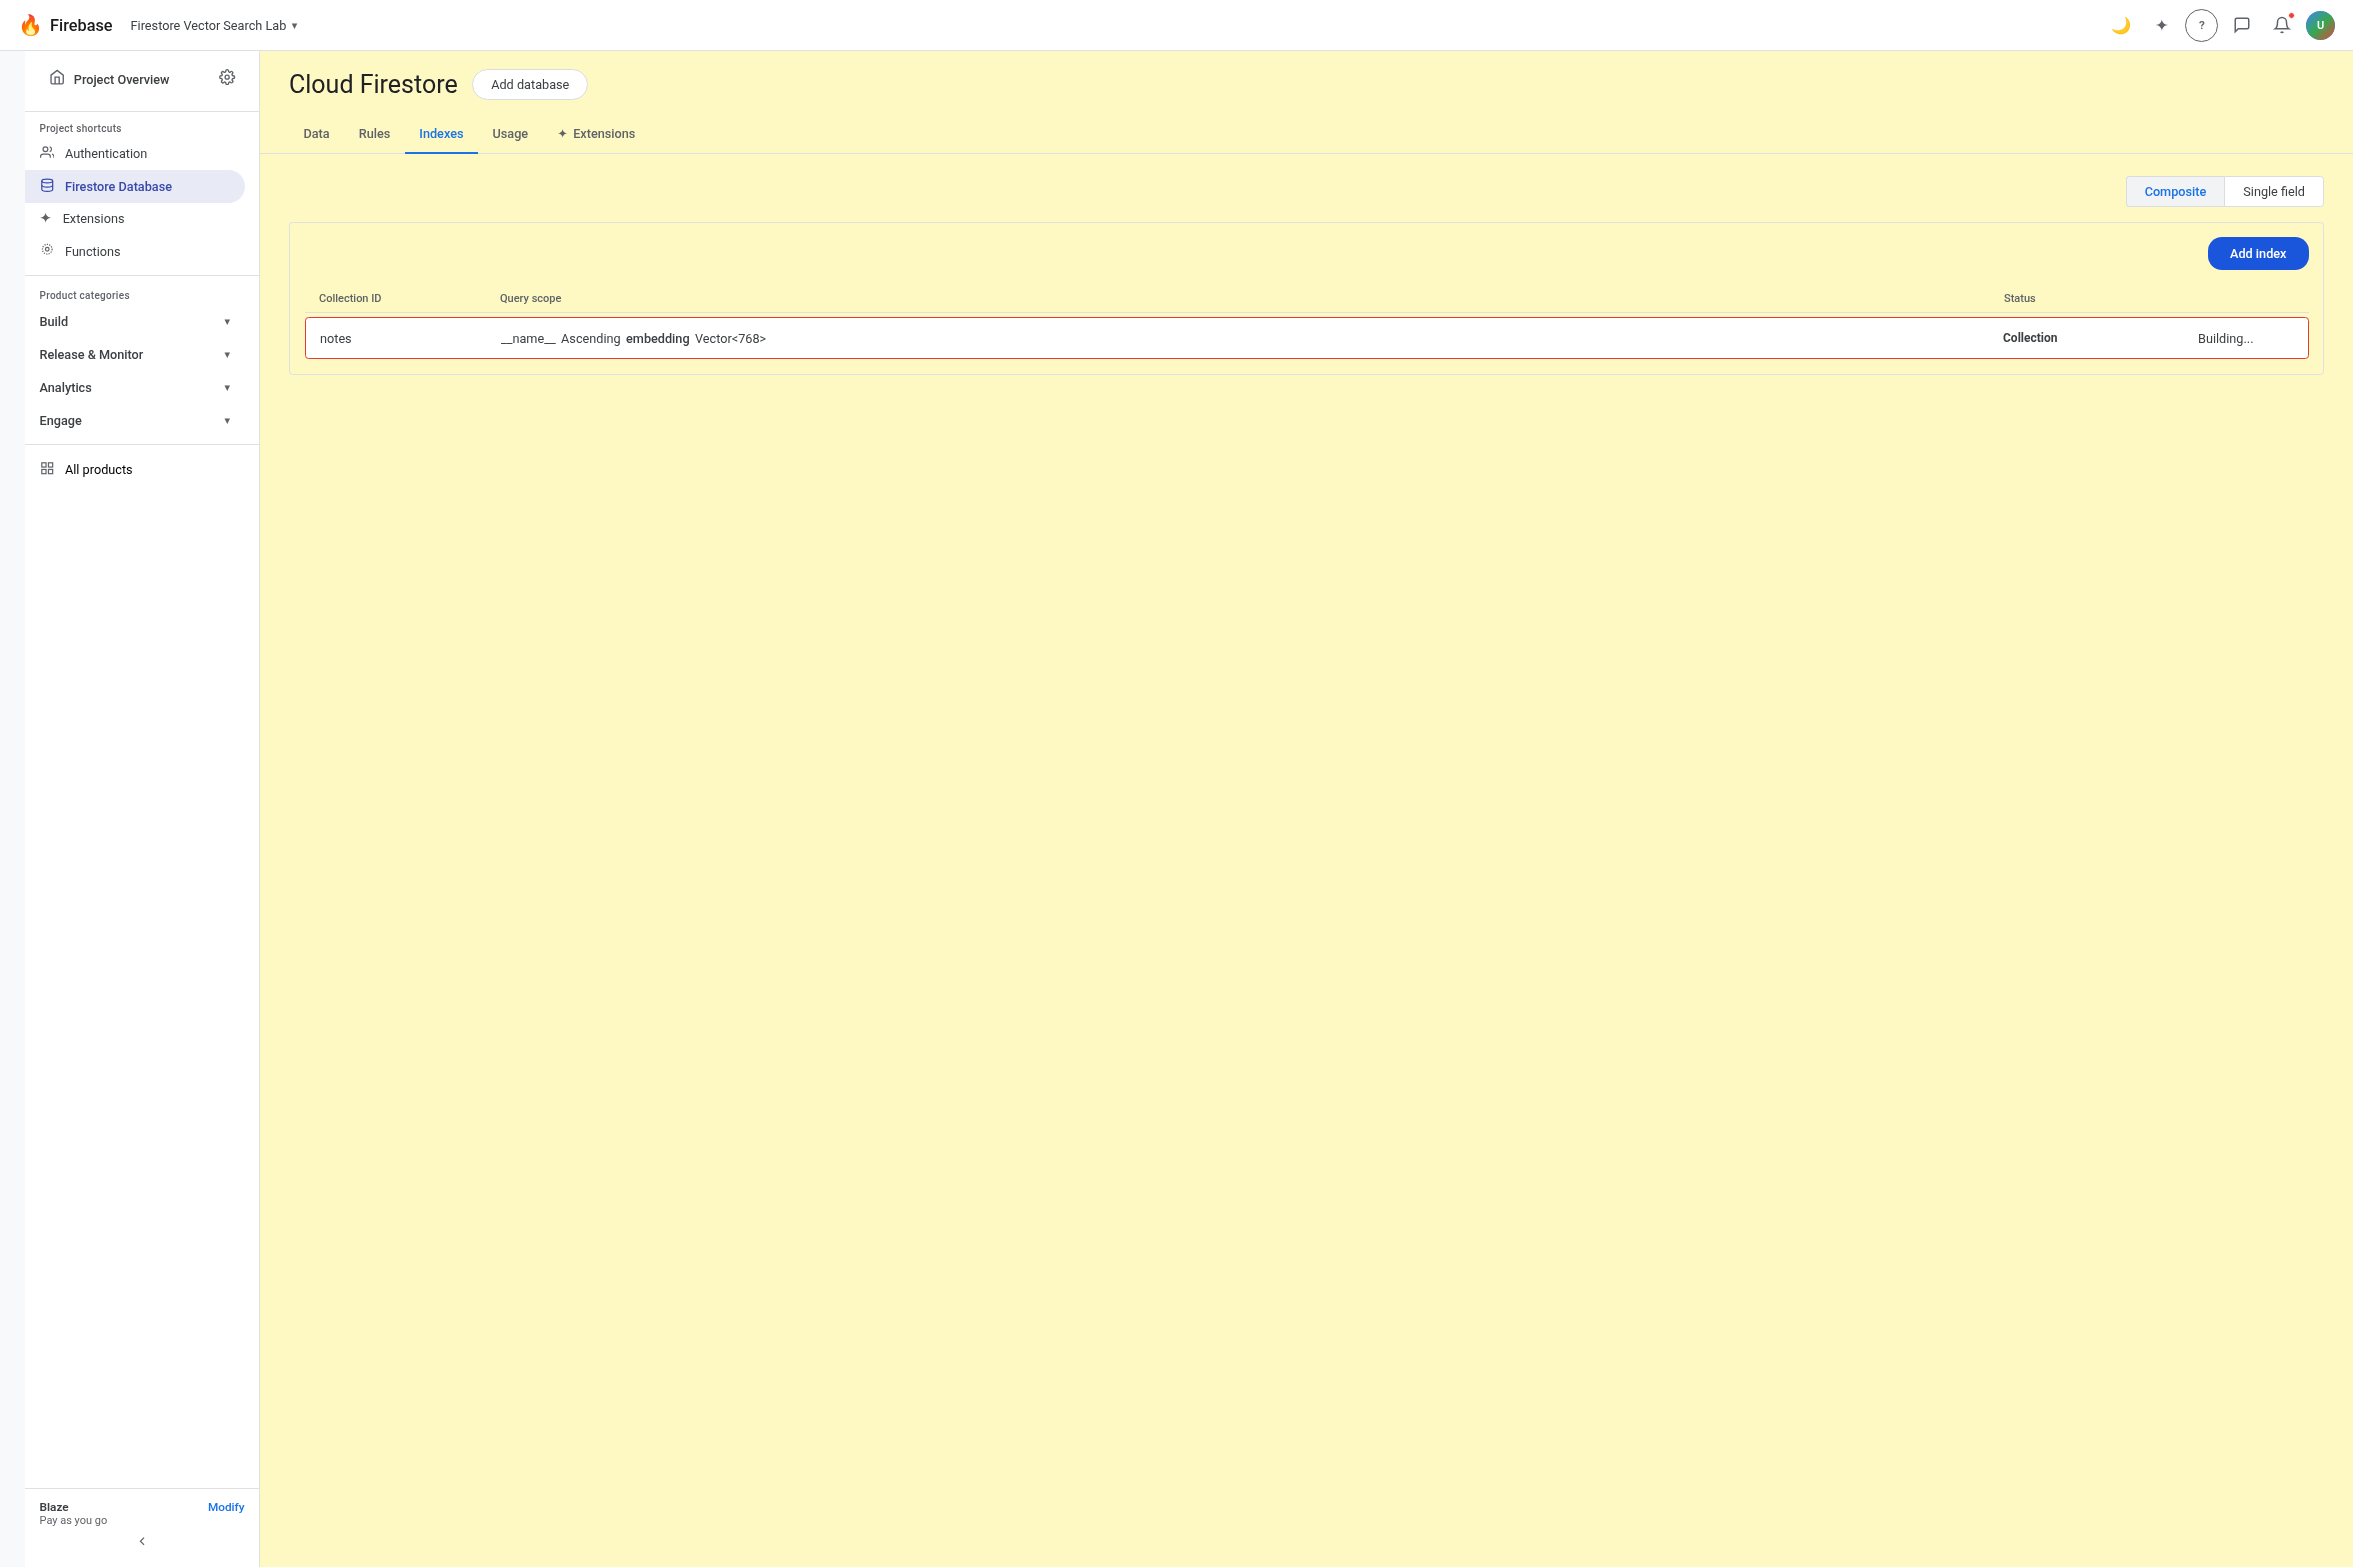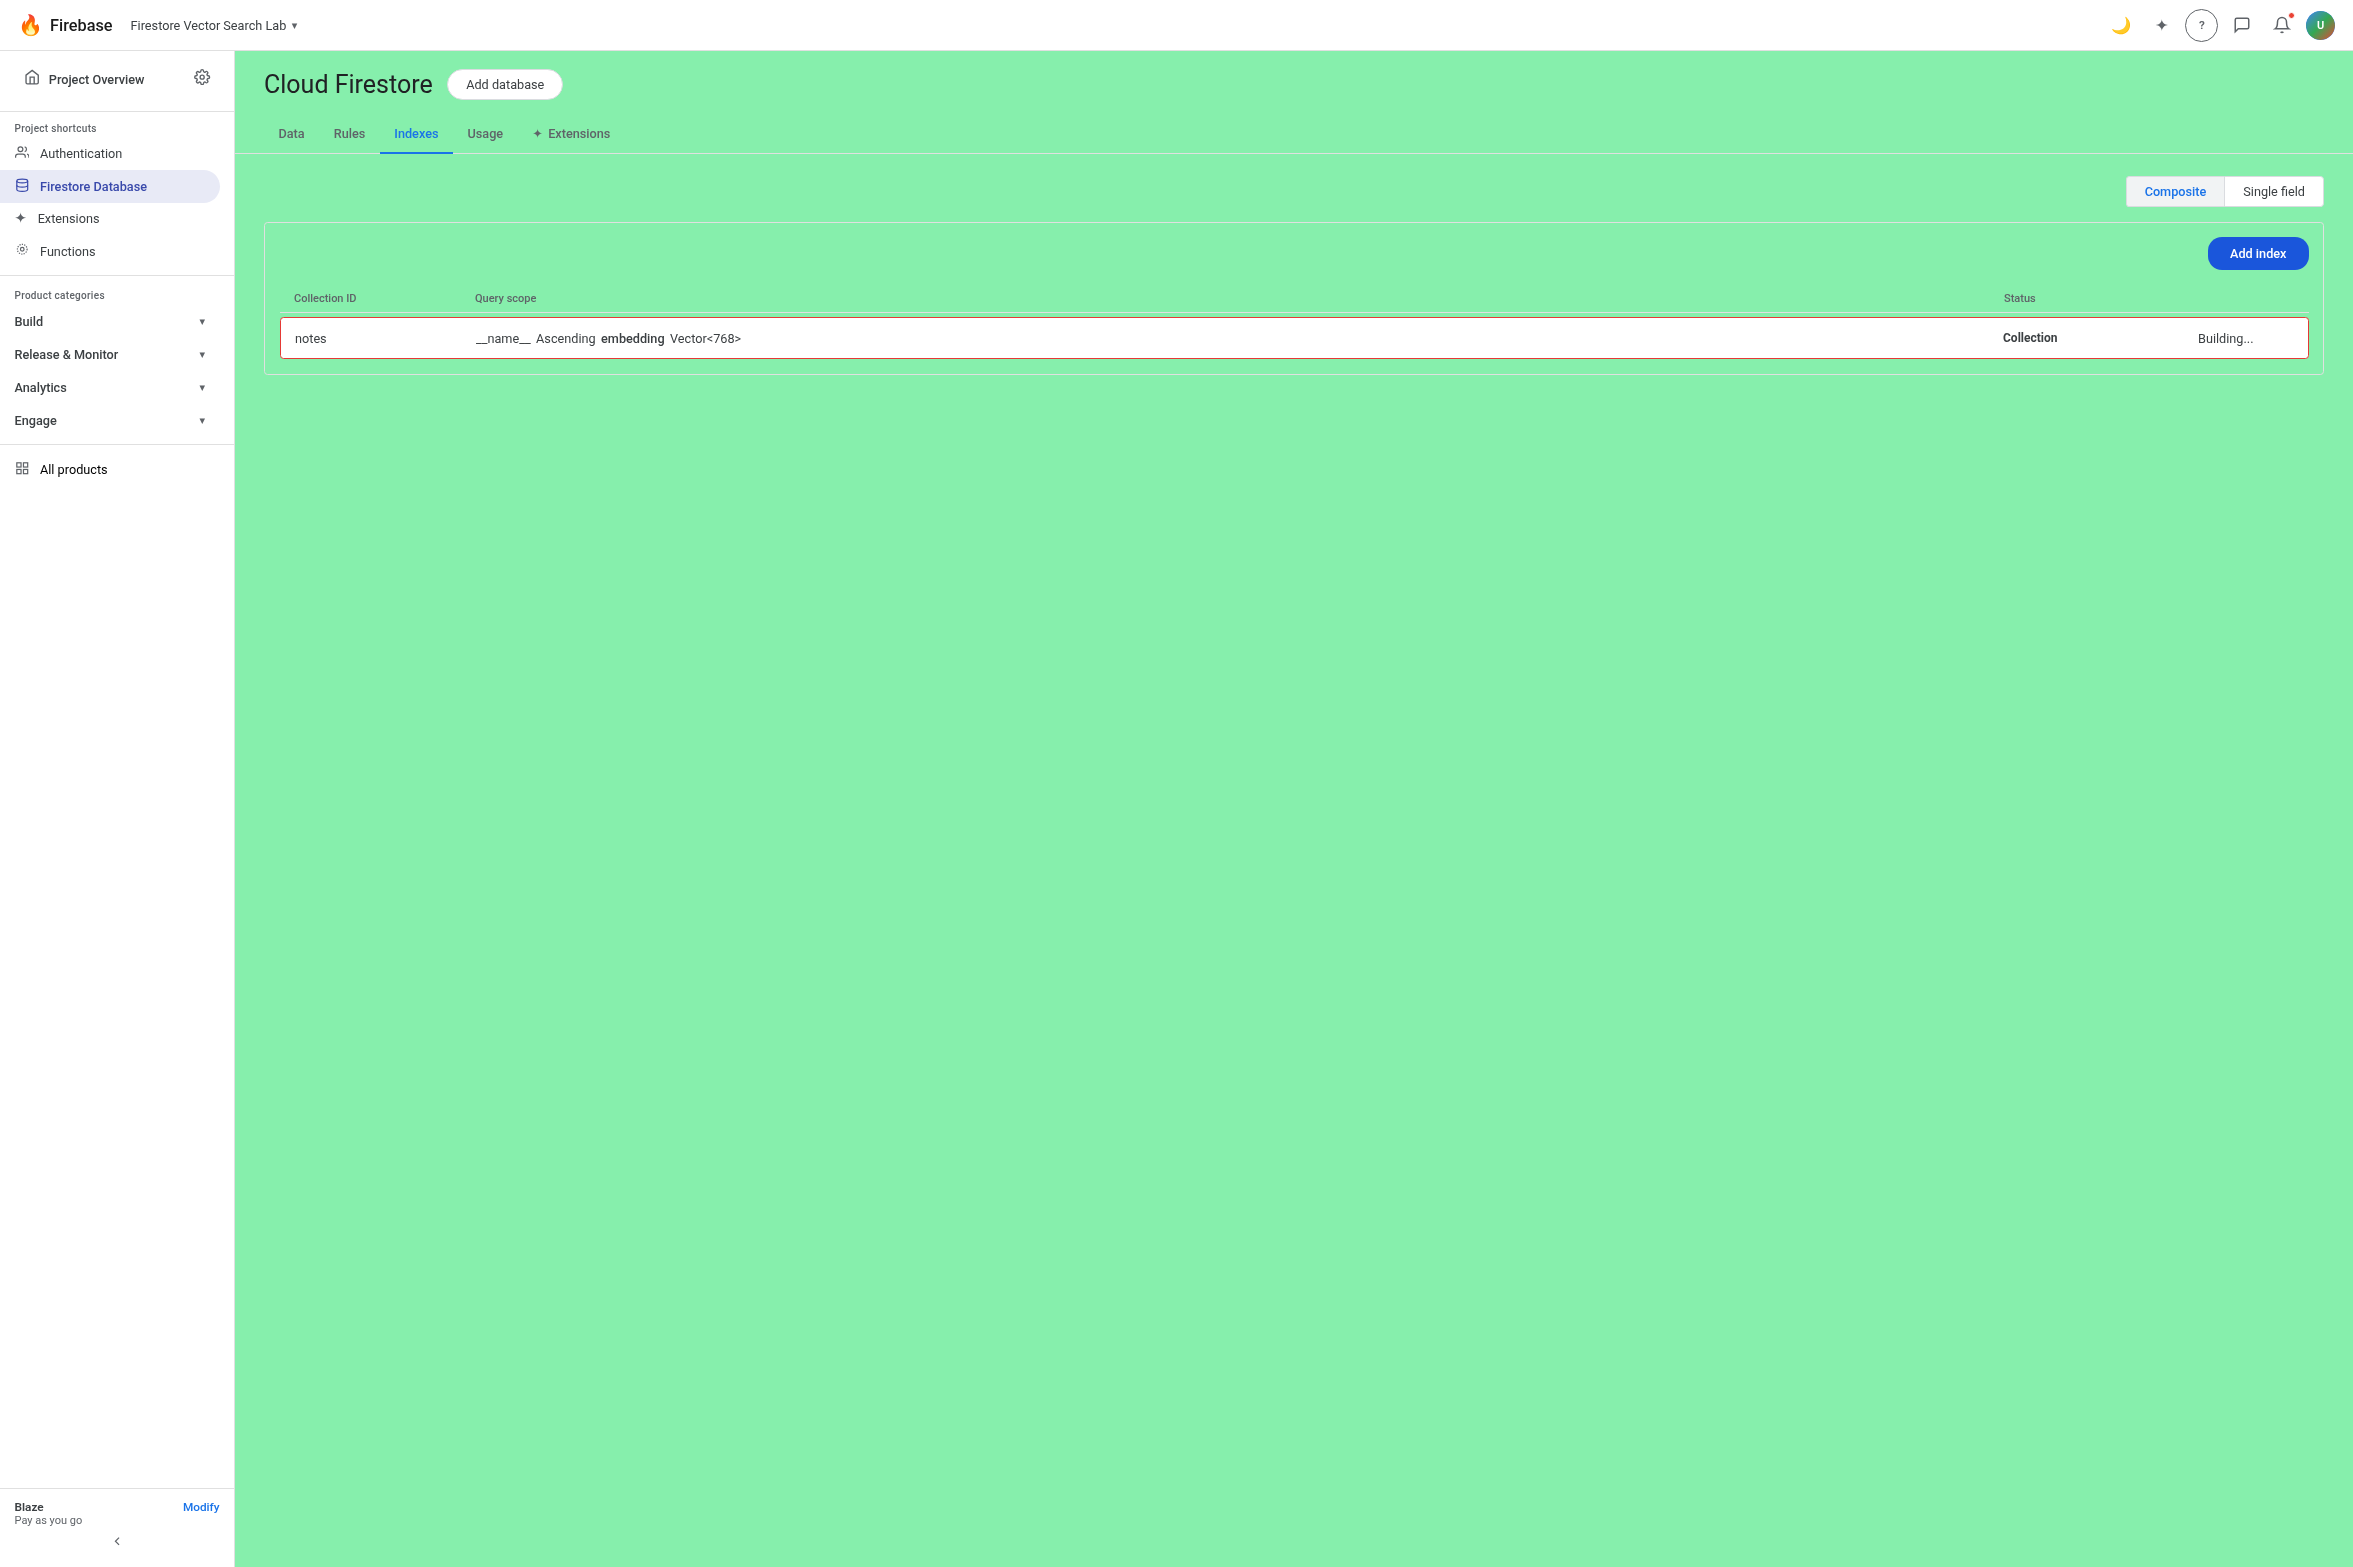--- a/index.html
+++ b/index.html
@@ -18,21 +18,21 @@
     .topbar-right { display: flex; align-items: center; gap: 7.2px; }
     .topbar-icon { width: 33px; height: 33px; border-radius: 50%; display: flex; align-items: center; justify-content: center; cursor: pointer; color: #5f6368; font-size: 16.3px; }
     .avatar { width: 29px; height: 29px; border-radius: 50%; background: #4285f4; display: flex; align-items: center; justify-content: center; overflow: hidden; cursor: pointer; }
 
     
     .app-body { display: flex; flex: 1; overflow: hidden; }
 
     
     .sidebar {
       width: 235px; background: #fff; border-right: 0.9px solid #e0e0e0;
-      display: flex; flex-direction: column; overflow-y: auto; flex-shrink: 0;
+      display: flex; flex-direction: column; overflow-y: auto; flex-shrink: 0; margin-left: 25px;
     }
     .sidebar-top { padding: 11px 14.5px; }
     .sidebar-project { display: flex; align-items: center; gap: 9px; padding: 7.2px 9px; border-radius: 7.2px; cursor: pointer; }
     .sidebar-project-icon { color: #5f6368; font-size: 16.3px; }
     .sidebar-project-text { font-size: 12.7px; color: #3c4043; font-weight: 500; }
     .sidebar-gear { color: #5f6368; font-size: 16.3px; cursor: pointer; margin-left: auto; }
 
     .sidebar-section-label { font-size: 10px; color: #5f6368; font-weight: 500; text-transform: none; padding: 7.2px 14.5px 3.6px; letter-spacing: 0.3px; }
     .sidebar-item {
       display: flex; align-items: center; gap: 11px;
@@ -52,21 +52,21 @@
 
     .sidebar-bottom { margin-top: auto; border-top: 0.9px solid #e0e0e0; padding: 11px 14.5px; }
     .plan-info { display: flex; justify-content: space-between; }
     .plan-text-block {}
     .plan-name { font-size: 11.8px; font-weight: 600; color: #3c4043; }
     .plan-sub { font-size: 11px; color: #5f6368; }
     .modify-btn { font-size: 11.8px; color: #1a73e8; cursor: pointer; font-weight: 500; }
     .sidebar-collapse { display: flex; justify-content: center; padding: 7.2px; cursor: pointer; color: #5f6368; }
 
     
-    .main { flex: 1; overflow-y: auto; background: #86efac; }
+    .main { flex: 1; overflow-y: auto; background: #fef9c3; }
     .main-header { padding: 18px 29px 0; }
     .main-title-row { display: flex; align-items: center; gap: 14.5px; margin-bottom: 14.5px; }
     .main-title { font-size: 25px; font-weight: 400; color: #202124; }
     .add-db-btn {
       padding: 7.2px 18px; border: 0.9px solid #dadce0; border-radius: 18px;
       background: #fff; font-size: 12.7px; color: #3c4043; cursor: pointer;
       font-family: inherit;
     }
 
     

